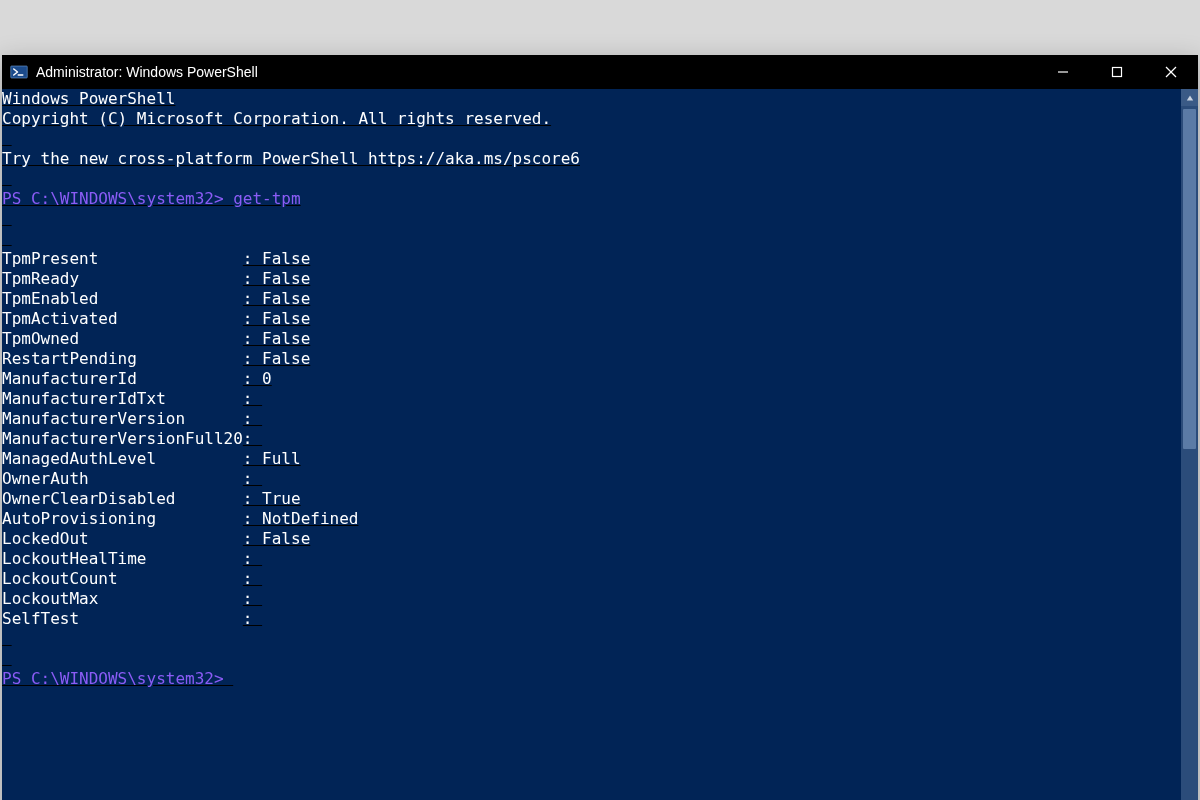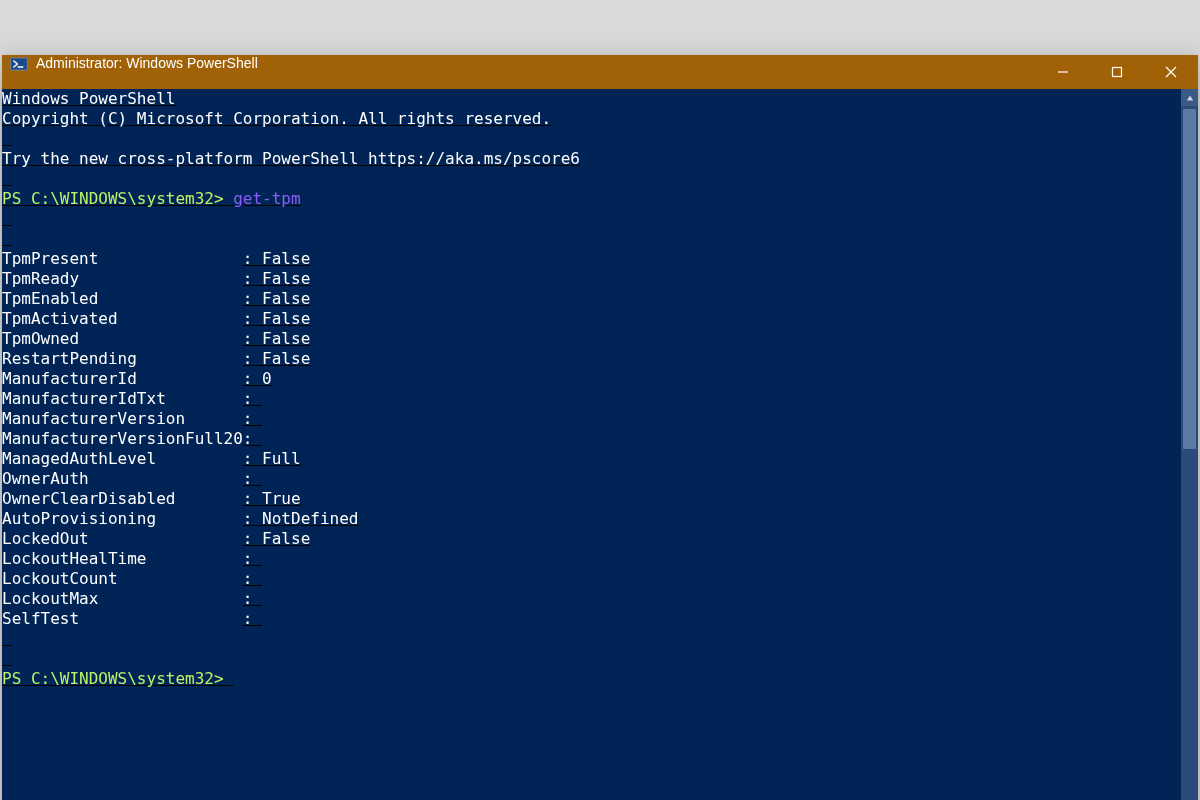--- a/index.html
+++ b/index.html
@@ -18,23 +18,23 @@
       justify-content: center;
     }
     .window {
       width: 1196px;
       margin-top: 55px;
       background: #012456;
       box-shadow: 0 6px 24px rgba(0,0,0,0.25);
     }
     .titlebar {
       height: 34px;
-      background: #a16207;
+      background: #000000;
       display: flex;
-      align-items: flex-start;
+      align-items: center;
       padding-left: 8px;
       color: #ffffff;
       font-size: 14px;
       user-select: none;
     }
     .titlebar .app-icon {
       width: 18px;
       height: 18px;
       margin-right: 8px;
       position: relative;
@@ -84,21 +84,21 @@
       font-size: 16px;
       line-height: 20px;
       padding: 0 6px 6px 0;
       white-space: pre;
       overflow: hidden;
     }
     .terminal .line {
       min-height: 20px;
     }
     .terminal .prompt {
-      color: #bef264;
+      color: #8b5cf6;
     }
     .terminal .command {
       color: #8b5cf6;
     }
     .scrollbar {
       width: 17px;
       background: #2b4c7a;
       position: relative;
     }
     .scrollbar .arrow {

